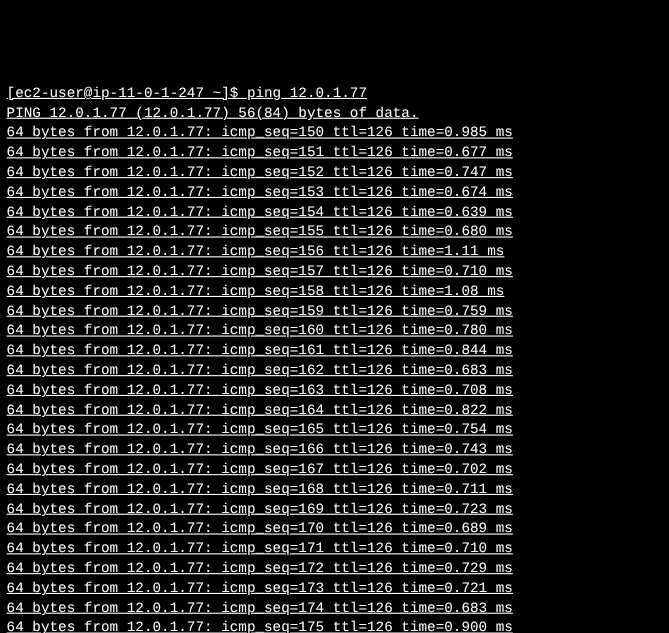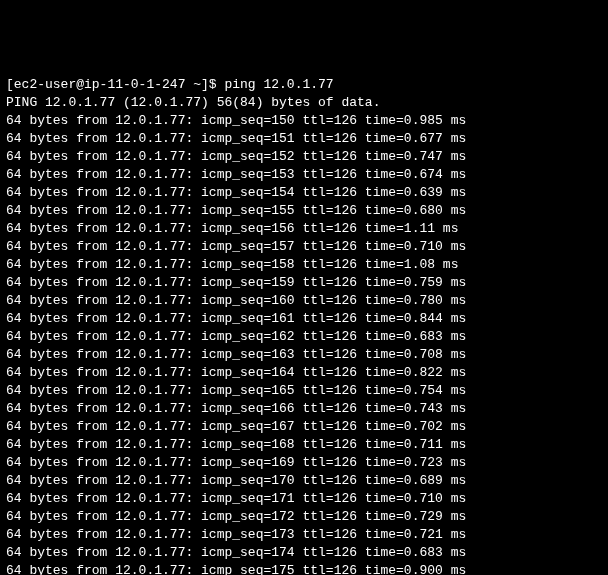--- a/index.html
+++ b/index.html
@@ -6,21 +6,21 @@
   body {
     background: #000;
     color: #fff;
     font-family: "Consolas", "Courier New", monospace;
     font-size: 13px;
     line-height: 18px;
     padding: 4px 6px;
     width: 608px;
     white-space: pre;
   }
-  .line { white-space: pre; }
+  .line { white-space: pre; text-decoration: underline; }
 </style>
 </head>
 <body>
 
 
 
 <div id="terminal"><div class="line">[ec2-user@ip-11-0-1-247 ~]$ ping 12.0.1.77</div><div class="line">PING 12.0.1.77 (12.0.1.77) 56(84) bytes of data.</div><div class="line">64 bytes from 12.0.1.77: icmp_seq=150 ttl=126 time=0.985 ms</div><div class="line">64 bytes from 12.0.1.77: icmp_seq=151 ttl=126 time=0.677 ms</div><div class="line">64 bytes from 12.0.1.77: icmp_seq=152 ttl=126 time=0.747 ms</div><div class="line">64 bytes from 12.0.1.77: icmp_seq=153 ttl=126 time=0.674 ms</div><div class="line">64 bytes from 12.0.1.77: icmp_seq=154 ttl=126 time=0.639 ms</div><div class="line">64 bytes from 12.0.1.77: icmp_seq=155 ttl=126 time=0.680 ms</div><div class="line">64 bytes from 12.0.1.77: icmp_seq=156 ttl=126 time=1.11 ms</div><div class="line">64 bytes from 12.0.1.77: icmp_seq=157 ttl=126 time=0.710 ms</div><div class="line">64 bytes from 12.0.1.77: icmp_seq=158 ttl=126 time=1.08 ms</div><div class="line">64 bytes from 12.0.1.77: icmp_seq=159 ttl=126 time=0.759 ms</div><div class="line">64 bytes from 12.0.1.77: icmp_seq=160 ttl=126 time=0.780 ms</div><div class="line">64 bytes from 12.0.1.77: icmp_seq=161 ttl=126 time=0.844 ms</div><div class="line">64 bytes from 12.0.1.77: icmp_seq=162 ttl=126 time=0.683 ms</div><div class="line">64 bytes from 12.0.1.77: icmp_seq=163 ttl=126 time=0.708 ms</div><div class="line">64 bytes from 12.0.1.77: icmp_seq=164 ttl=126 time=0.822 ms</div><div class="line">64 bytes from 12.0.1.77: icmp_seq=165 ttl=126 time=0.754 ms</div><div class="line">64 bytes from 12.0.1.77: icmp_seq=166 ttl=126 time=0.743 ms</div><div class="line">64 bytes from 12.0.1.77: icmp_seq=167 ttl=126 time=0.702 ms</div><div class="line">64 bytes from 12.0.1.77: icmp_seq=168 ttl=126 time=0.711 ms</div><div class="line">64 bytes from 12.0.1.77: icmp_seq=169 ttl=126 time=0.723 ms</div><div class="line">64 bytes from 12.0.1.77: icmp_seq=170 ttl=126 time=0.689 ms</div><div class="line">64 bytes from 12.0.1.77: icmp_seq=171 ttl=126 time=0.710 ms</div><div class="line">64 bytes from 12.0.1.77: icmp_seq=172 ttl=126 time=0.729 ms</div><div class="line">64 bytes from 12.0.1.77: icmp_seq=173 ttl=126 time=0.721 ms</div><div class="line">64 bytes from 12.0.1.77: icmp_seq=174 ttl=126 time=0.683 ms</div><div class="line">64 bytes from 12.0.1.77: icmp_seq=175 ttl=126 time=0.900 ms</div></div>
 
 
 

